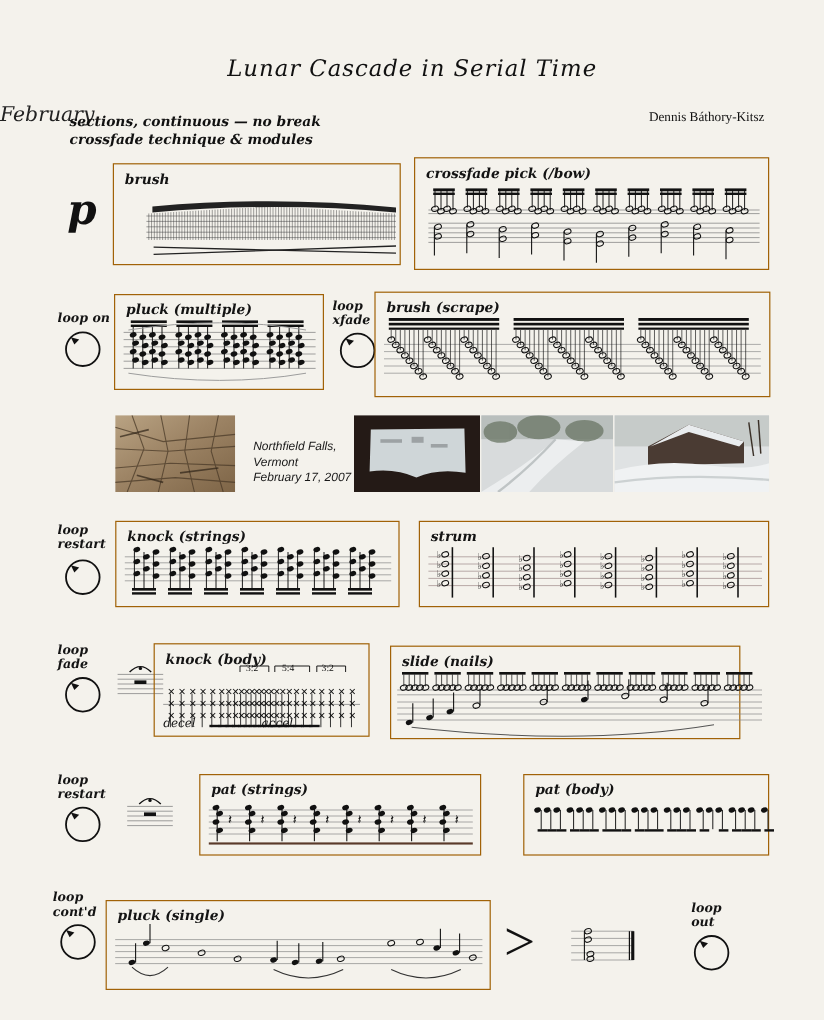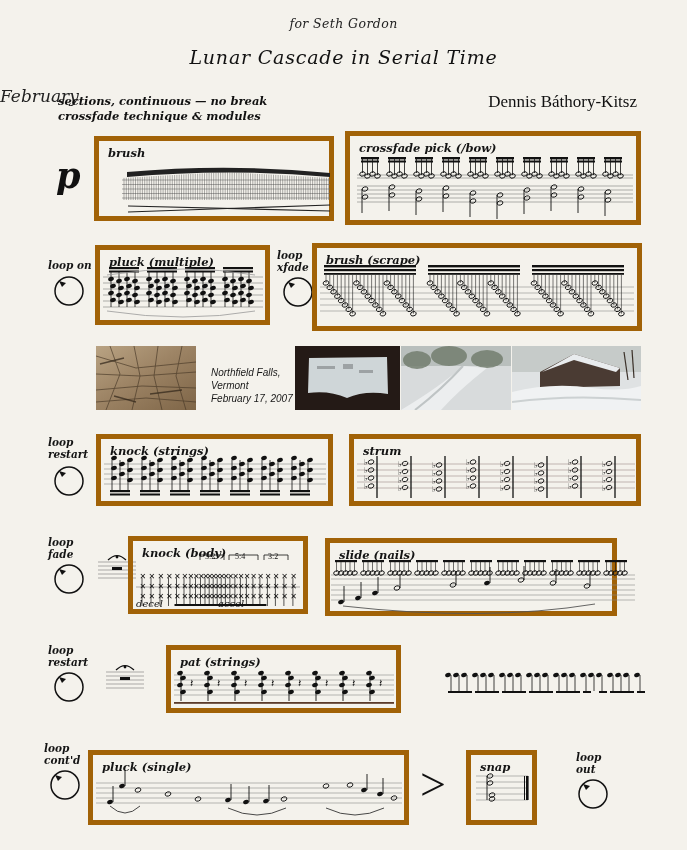--- a/index.html
+++ b/index.html
@@ -23,31 +23,31 @@
     position:absolute;top:46px;left:0;width:687px;text-align:center;
     font-family:"DejaVu Serif", serif; font-style:italic; font-size:19px;
     letter-spacing:.8px; color:#111;
   }
   .movement{
     position:absolute;top:86px;left:0;width:687px;
     font-family:"DejaVu Serif", serif; font-style:italic; font-size:17px; color:#222;
   }
   .composer{
     position:absolute;top:92px;right:50px;
-    font-family:"Liberation Serif", serif; font-size:17px; color:#111;
+    font-family:"Liberation Serif", serif; font-size:11px; color:#111;
   }
   .perf-notes{
     position:absolute;top:94px;left:58px;
     font-family:"DejaVu Serif", serif; font-style:italic; font-weight:bold;
     font-size:11.5px; line-height:15px; color:#111;
   }
 
   
   .sysbox{
-    position:absolute;border:5px solid #a16207;background:transparent;
+    position:absolute;border:1px solid #a16207;background:transparent;
     box-sizing:border-box;
   }
   .blabel{
     position:absolute;top:5px;left:9px;
     font-family:"DejaVu Serif", serif;font-style:italic;font-weight:bold;
     font-size:11.5px;color:#141414;white-space:nowrap;
   }
   .looplbl{
     position:absolute;
     font-family:"DejaVu Serif", serif;font-style:italic;font-weight:bold;
@@ -76,21 +76,20 @@
   .tempo-word{
     position:absolute;font-family:"DejaVu Serif",serif;font-style:italic;
     font-size:10px;color:#111;
   }
 </style>
 </head>
 <body>
 
 <div class="page">
 
-  <div class="dedication">for Seth Gordon</div>
   <div class="work-title">Lunar Cascade in Serial Time</div>
   <div class="movement">February</div>
   <div class="composer">Dennis Báthory-Kitsz</div>
   <div class="perf-notes" style="white-space:pre-line">sections, continuous — no break
 crossfade technique &amp; modules</div>
 
   <div class="dyn-p" style="left:56px;top:155px;">p</div>
 
   <div class="sysbox" style="left:94px;top:136px;width:240px;height:85px;">
     <div class="blabel">brush</div>
@@ -1301,20 +1300,23 @@
         <line x1="204" y1="26" x2="204" y2="56" stroke="#111" stroke-width="0.9"></line>
         <ellipse cx="203" cy="28" rx="2.9" ry="2.1" fill="#111" stroke="#111" stroke-width="0" transform="rotate(-18 203 28)"></ellipse>
         <ellipse cx="206" cy="33" rx="2.9" ry="2.1" fill="#111" stroke="#111" stroke-width="0" transform="rotate(-18 206 33)"></ellipse>
         <ellipse cx="203" cy="40" rx="2.9" ry="2.1" fill="#111" stroke="#111" stroke-width="0" transform="rotate(-18 203 40)"></ellipse>
         <ellipse cx="206" cy="47" rx="2.9" ry="2.1" fill="#111" stroke="#111" stroke-width="0" transform="rotate(-18 206 47)"></ellipse>
         <text x="213" y="42" font-size="11" fill="#111" font-family="&quot;Liberation Serif&quot;,serif">𝄽</text>
         <rect x="8" y="57" width="220" height="1.8" fill="#5a3a2a"></rect>
       </g>
   </svg>
 
+  <div class="sysbox" style="left:436px;top:645px;width:205px;height:68px;">
+    <div class="blabel">pat (body)</div>
+  </div>
   <svg style="position:absolute;left:436px;top:645px;" width="205" height="68">
     <g id="patbody">
         <ellipse cx="12" cy="30" rx="2.9" ry="2.1" fill="#111" stroke="#111" stroke-width="0" transform="rotate(-18 12 30)"></ellipse>
         <line x1="15" y1="30" x2="15" y2="46" stroke="#111" stroke-width="0.8"></line>
         <rect x="12" y="46" width="8" height="2" fill="#111"></rect>
         <ellipse cx="20" cy="30" rx="2.9" ry="2.1" fill="#111" stroke="#111" stroke-width="0" transform="rotate(-18 20 30)"></ellipse>
         <line x1="23" y1="30" x2="23" y2="46" stroke="#111" stroke-width="0.8"></line>
         <rect x="20" y="46" width="8" height="2" fill="#111"></rect>
         <ellipse cx="28" cy="30" rx="2.9" ry="2.1" fill="#111" stroke="#111" stroke-width="0" transform="rotate(-18 28 30)"></ellipse>
         <line x1="31" y1="30" x2="31" y2="46" stroke="#111" stroke-width="0.8"></line>
@@ -1419,23 +1421,20 @@
         <line x1="295" y1="44" x2="295" y2="28" stroke="#111" stroke-width="0.9"></line>
         <ellipse cx="306" cy="48" rx="2.9" ry="2.1" fill="none" stroke="#111" stroke-width="0.9" transform="rotate(-18 306 48)"></ellipse>
         <path d="M22,56 Q37,70 52,56" fill="none" stroke="#333" stroke-width="0.9"></path>
         <path d="M140,58 Q169,72 198,58" fill="none" stroke="#333" stroke-width="0.9"></path>
         <path d="M238,58 Q267,72 296,58" fill="none" stroke="#333" stroke-width="0.9"></path>
       </g>
   </svg>
 
   <div class="accent-gt" style="left:420px;top:762px;">&gt;</div>
 
-  <div class="sysbox" style="left:466px;top:750px;width:71px;height:75px;">
-    <div class="blabel">snap</div>
-  </div>
   <svg style="position:absolute;left:466px;top:750px;" width="71" height="75">
     <g stroke="#8a8a8a" stroke-width="0.6">
       <line x1="10" y1="26" x2="62" y2="26"></line>
         <line x1="10" y1="32" x2="62" y2="32"></line>
       <line x1="10" y1="38" x2="62" y2="38"></line>
         <line x1="10" y1="44" x2="62" y2="44"></line>
       <line x1="10" y1="50" x2="62" y2="50"></line>
     </g>
     <g id="snapg">
         <ellipse cx="24" cy="26" rx="2.9" ry="2.1" fill="none" stroke="#111" stroke-width="0.9" transform="rotate(-18 24 26)"></ellipse>

